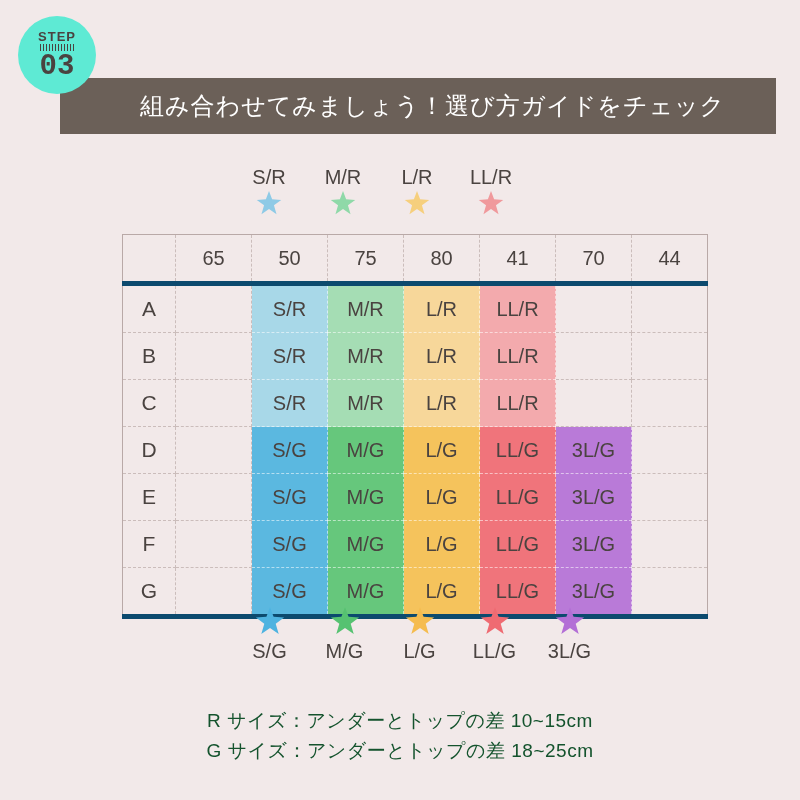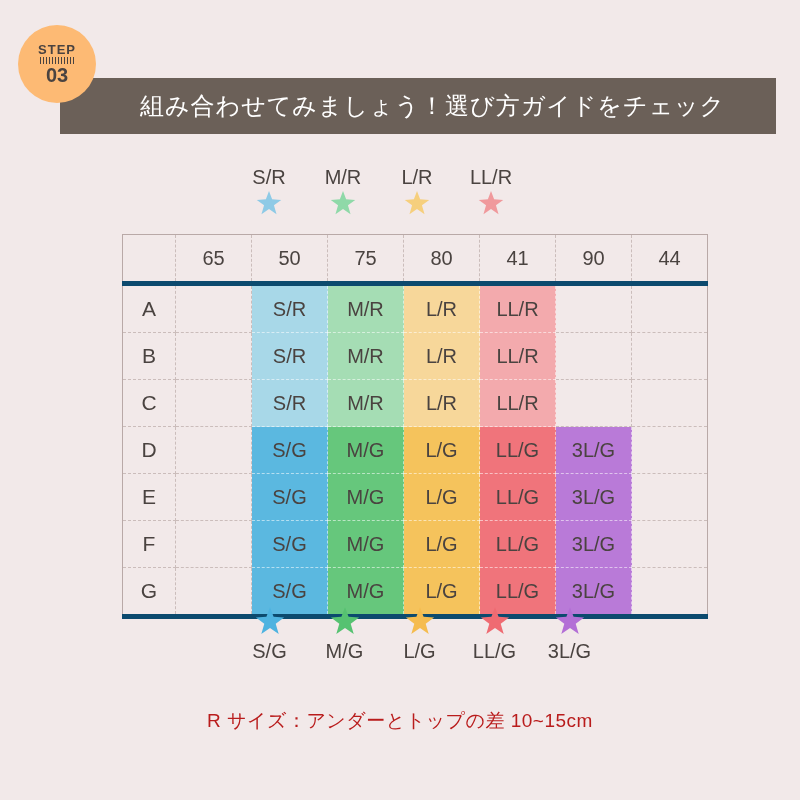--- a/index.html
+++ b/index.html
@@ -13,25 +13,25 @@
     font-family: "Liberation Sans", sans-serif;
     color: #4a4340;
     overflow: hidden;
     position: relative;
   }
 
   
   #step-badge {
     position: absolute;
     left: 18px;
-    top: 25px;
+    top: 16px;
     width: 78px;
     height: 78px;
     border-radius: 50%;
-    background: #fdba74;
+    background: #5eead4;
     display: flex;
     flex-direction: column;
     align-items: center;
     justify-content: center;
     z-index: 5;
   }
   #step-badge .step-word {
     font-size: 13px;
     font-weight: bold;
     letter-spacing: 1px;
@@ -40,24 +40,25 @@
     margin-bottom: 1px;
   }
   #step-badge .step-rule {
     width: 34px;
     height: 7px;
     background:
       repeating-linear-gradient(to right, #4a4340 0 1px, transparent 1px 3px);
     margin-bottom: 1px;
   }
   #step-badge .step-num {
-    font-size: 20px;
+    font-size: 29px;
     font-weight: bold;
     line-height: 1;
     color: #4a4340;
+    font-family: Liberation Mono, monospace;
   }
 
   
   #header-bar {
     position: absolute;
     left: 60px;
     top: 78px;
     width: 716px;
     height: 56px;
     background: #6b6058;
@@ -168,21 +169,21 @@
   
   #footnotes {
     position: absolute;
     left: 0;
     top: 706px;
     width: 800px;
     text-align: center;
   }
   #footnotes .note {
     font-size: 19px;
-    color: #b91c1c;
+    color: #14532d;
     line-height: 1.6;
     letter-spacing: 0.5px;
   }
 </style>
 </head>
 <body>
 
 <div id="step-badge">
   <div class="step-word">STEP</div>
   <div class="step-rule"></div>
@@ -230,21 +231,21 @@
 
 <table id="size-table">
   <thead>
     <tr>
         <th class="corner-cell"></th>
         <th>65</th>
         <th>50</th>
         <th>75</th>
         <th>80</th>
         <th>41</th>
-        <th>90</th>
+        <th>70</th>
         <th>44</th>
       </tr>
   </thead>
   <tbody>
       <tr>
         <th class="row-head">A</th>
         <td></td>
         <td class="filled" style="background: rgb(168, 216, 232);">S/R</td>
         <td class="filled" style="background: rgb(165, 221, 180);">M/R</td>
         <td class="filled" style="background: rgb(247, 215, 154);">L/R</td>
@@ -353,13 +354,14 @@
         <svg width="30" height="30" viewBox="0 0 100 100" class="star">
           <path d="M50 4 L62 36 L97 38 L69 59 L79 93 L50 73 L21 93 L31 59 L3 38 L38 36 Z" fill="#b36fd6"></path>
         </svg>
       </div>
       <div class="legend-label">3L/G</div>
     </div>
   </div>
 
 <div id="footnotes">
     <div class="note">R サイズ：アンダーとトップの差 10~15cm</div>
+    <div class="note">G サイズ：アンダーとトップの差 18~25cm</div>
   </div>
 
 </body></html>

